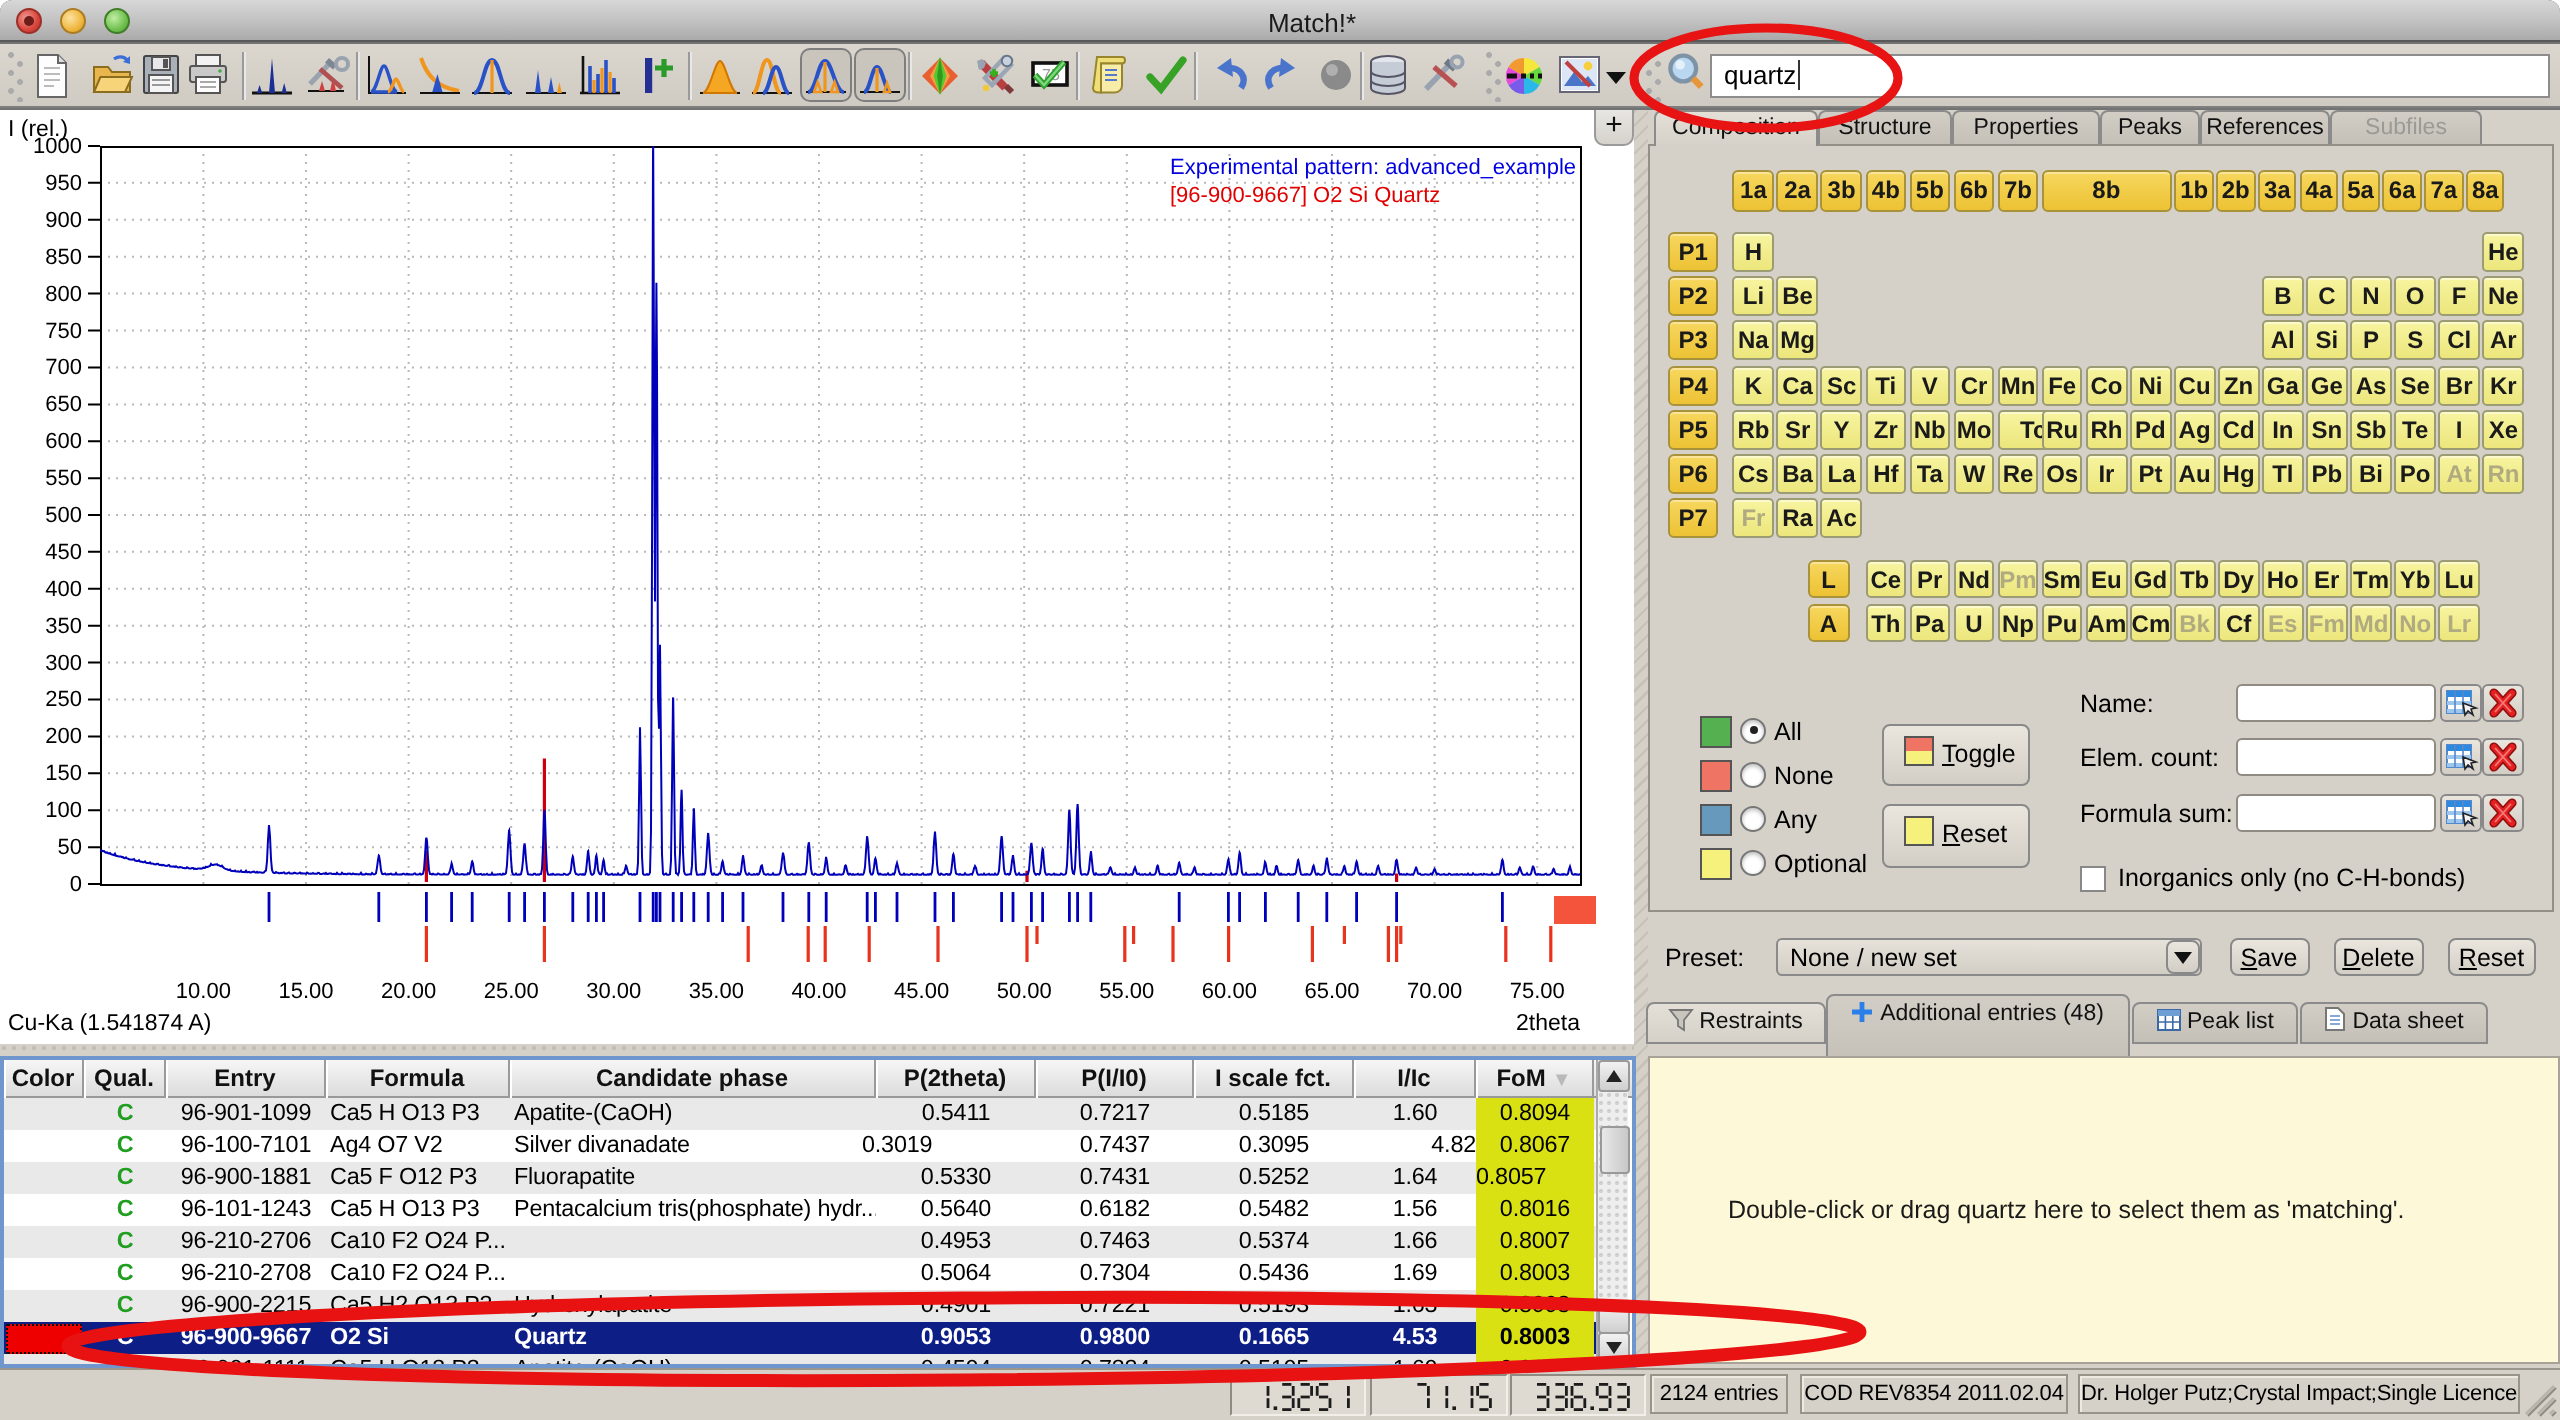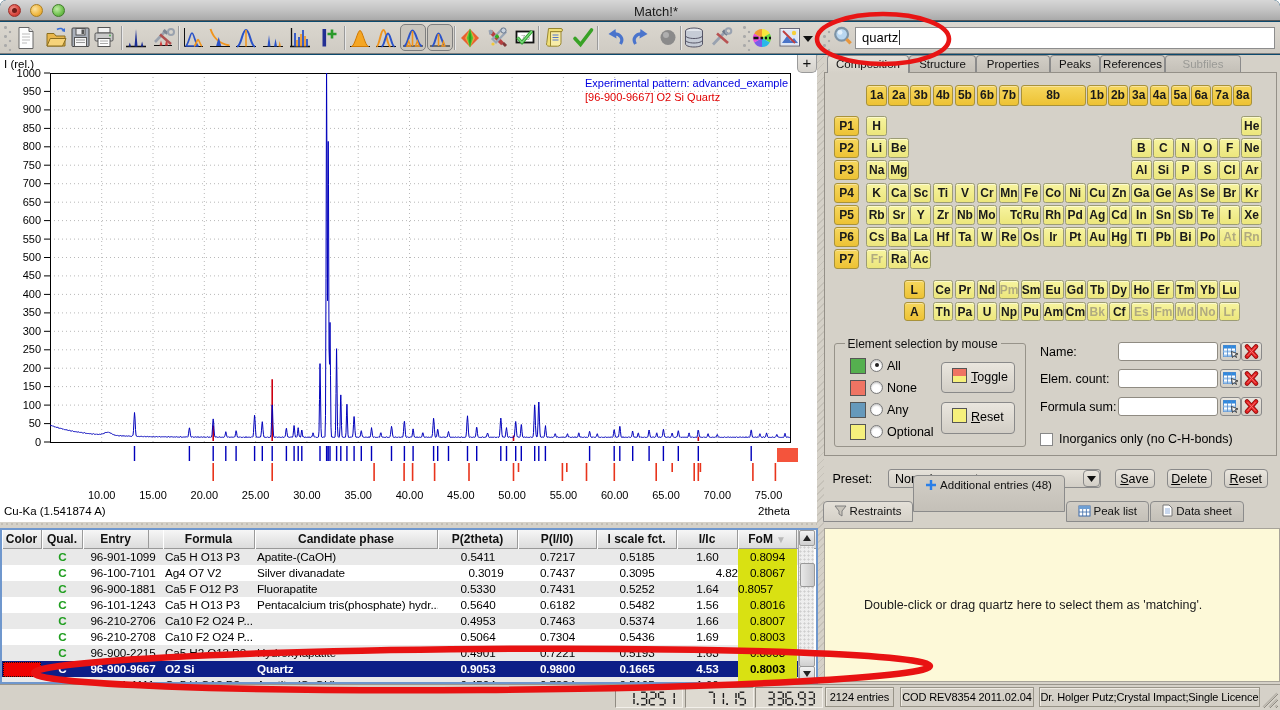--- a/index.html
+++ b/index.html
@@ -1,15 +1,15 @@
 <!DOCTYPE html>
 <html><head><meta charset="utf-8"><style>
 * { margin:0; padding:0; box-sizing:border-box; }
 html,body { width:1280px; height:710px; background:#fff; font-family:"Liberation Sans",sans-serif; overflow:hidden; }
-#win { position:absolute; left:0; top:0; width:1280px; height:710px; background:#0c4a6e; border-radius:6px 6px 0 0; overflow:hidden; }
+#win { position:absolute; left:0; top:0; width:1280px; height:710px; background:#737373; border-radius:6px 6px 0 0; overflow:hidden; }
 #titlebar { position:absolute; left:0; top:0; width:1280px; height:21px;
   background:linear-gradient(#d7d7d7,#c3c3c3 50%,#aaa); border-bottom:1px solid #585858; border-radius:6px 6px 0 0; }
 #titlebar .tl { position:absolute; top:4px; width:13px; height:13px; border-radius:50%; }
 #title { position:absolute; top:3.5px; left:16px; width:100%; text-align:center; font-size:13px; color:#1a1a1a; }
 #toolbar { position:absolute; left:0; top:22px; width:1280px; height:32px;
   background:linear-gradient(#dbd7cf,#cfcbc3); border-bottom:1px solid #7e7e7e; }
 .sep { position:absolute; top:4px; height:24px; width:1px; background:#9a9a9a; box-shadow:1px 0 0 #e8e8e8; }
 .grip { position:absolute; top:3px; height:26px; width:9px;
   background-image:radial-gradient(circle at 2.5px 2.5px, #aaa 1.3px, rgba(0,0,0,0) 1.6px),radial-gradient(circle at 7px 7px, #aaa 1.3px, rgba(0,0,0,0) 1.6px);
   background-size:9px 9px; }
@@ -450,23 +450,20 @@
       <div class="gbtn" style="left:174.6px;top:29.5px;width:20.8px;height:21px">7b</div>
       <div class="gbtn" style="left:196.7px;top:29.5px;width:65.0px;height:21px">8b</div>
       <div class="gbtn" style="left:263.3px;top:29.5px;width:19.6px;height:21px">1b</div>
       <div class="gbtn" style="left:284.1px;top:29.5px;width:19.6px;height:21px">2b</div>
       <div class="gbtn" style="left:304.9px;top:29.5px;width:19.6px;height:21px">3a</div>
       <div class="gbtn" style="left:325.7px;top:29.5px;width:19.6px;height:21px">4a</div>
       <div class="gbtn" style="left:346.5px;top:29.5px;width:19.6px;height:21px">5a</div>
       <div class="gbtn" style="left:367.3px;top:29.5px;width:19.6px;height:21px">6a</div>
       <div class="gbtn" style="left:388.1px;top:29.5px;width:19.6px;height:21px">7a</div>
       <div class="gbtn" style="left:408.9px;top:29.5px;width:19.6px;height:21px">8a</div>
-    <div id="groupbox">
-        <div class="lbl">Element selection by mouse</div>
-      </div>
       <div class="swatch" style="left:25.5px;top:302.5px;background:#55b04f"></div>
       <div class="radio on" style="left:46px;top:303.5px"></div>
       <div class="rlabel" style="left:63px;top:303.5px">All</div>
       <div class="swatch" style="left:25.5px;top:324.5px;background:#ef7463"></div>
       <div class="radio" style="left:46px;top:325.5px"></div>
       <div class="rlabel" style="left:63px;top:325.5px">None</div>
       <div class="swatch" style="left:25.5px;top:346.5px;background:#6699bb"></div>
       <div class="radio" style="left:46px;top:347.5px"></div>
       <div class="rlabel" style="left:63px;top:347.5px">Any</div>
       <div class="swatch" style="left:25.5px;top:368.5px;background:#f6f07c"></div>
@@ -530,41 +527,41 @@
       <div class="flabel" style="left:71px;top:416.5px">None / new set</div>
       <div class="btn" style="left:259px;top:414.5px;width:17px;height:17px"><svg width="15" height="15">
           <path d="M3 5l4.5 6L12 5z" fill="#111"></path>
         </svg></div>
       <div class="btn" style="left:290.5px;top:413.5px;width:40px;height:19.5px;line-height:18px"><span style="text-decoration:underline">S</span>ave</div>
       <div class="btn" style="left:342.5px;top:413.5px;width:45.5px;height:19.5px;line-height:18px"><span style="text-decoration:underline">D</span>elete</div>
       <div class="btn" style="left:400px;top:413.5px;width:43.5px;height:19.5px;line-height:18px"><span style="text-decoration:underline">R</span>eset</div>
     <div class="tab on" style="left:-1.5px;top:446px;width:90px;height:20.5px;line-height:19px;border-bottom:1px solid #8b8b8b;border-radius:4px 4px 0 0"><svg width="13" height="12" style="vertical-align:-2px;margin-right:3px">
           <path d="M1 1h11L8 6v5L5 9V6z" fill="#c9c5bc" stroke="#777" stroke-width="0.9"></path>
         </svg>Restraints</div>
-      <div class="tab" style="left:88.5px;top:420px;width:152px;height:37px;line-height:19px;border-bottom:1px solid #8b8b8b;border-radius:4px 4px 0 0"><svg width="12" height="12" style="vertical-align:-2px;margin-right:3px">
+      <div class="tab" style="left:88.5px;top:442px;width:152px;height:37px;line-height:19px;border-bottom:1px solid #8b8b8b;border-radius:4px 4px 0 0"><svg width="12" height="12" style="vertical-align:-2px;margin-right:3px">
           <path d="M6 1v10M1 6h10" stroke="#2a7fe8" stroke-width="2.4"></path>
         </svg>Additional entries (48)</div>
       <div class="tab" style="left:241.5px;top:446px;width:83.5px;height:20.5px;line-height:19px;border-bottom:1px solid #8b8b8b;border-radius:4px 4px 0 0"><svg width="13" height="12" style="vertical-align:-2px;margin-right:3px">
           <rect x="1" y="1" width="11" height="10" fill="#fff" stroke="#3b69a8"></rect>
           <rect x="1" y="1" width="11" height="3" fill="#6e9fd4"></rect>
           <path d="M1 7h11M4.7 4v7M8.4 4v7" stroke="#3b69a8" stroke-width="0.8"></path>
         </svg>Peak list</div>
       <div class="tab" style="left:326px;top:446px;width:94px;height:20.5px;line-height:19px;border-bottom:1px solid #8b8b8b;border-radius:4px 4px 0 0"><svg width="11" height="13" style="vertical-align:-2px;margin-right:3px">
           <path d="M1 1h6l3 3v8H1z" fill="#fff" stroke="#777"></path>
           <path d="M3 5h5M3 7h5M3 9h5" stroke="#88a8d8" stroke-width="0.9"></path>
         </svg>Data sheet</div>
     <div id="yellowpanel">
         <div>Double-click or drag quartz here to select them as 'matching'.</div>
       </div>
   </div>
   <div id="tablepanel">
     <div class="thead">
         <div class="th" style="left:0px;width:40px">Color</div>
         <div class="th" style="left:40px;width:41px">Qual.</div>
-        <div class="th" style="left:81px;width:66px">Entry</div>
+        <div class="th" style="left:81px;width:80px">Entry</div>
         <div class="th" style="left:161px;width:92px">Formula</div>
         <div class="th" style="left:253px;width:183px">Candidate phase</div>
         <div class="th" style="left:436px;width:80px">P(2theta)</div>
         <div class="th" style="left:516px;width:79px">P(I/I0)</div>
         <div class="th" style="left:595px;width:80px">I scale fct.</div>
         <div class="th" style="left:675px;width:61px">I/Ic</div>
         <div class="th" style="left:736px;width:59px">FoM<span class="sorttri" style="color:#b9b9b9;font-size:10px;margin-left:3px">▼</span></div>
       </div>
       <div class="trow odd" style="top:18.5px">
         <div class="td qual" style="left:40px;width:41px">C</div>
@@ -575,21 +572,21 @@
         <div class="td" style="left:516px;width:79px;text-align:center">0.7217</div>
         <div class="td" style="left:595px;width:80px;text-align:center">0.5185</div>
         <div class="td" style="left:675px;width:61px;text-align:center">1.60</div>
         <div class="td fom" style="left:736px;width:59px;text-align:center">0.8094</div>
       </div>
       <div class="trow" style="top:34.6px">
         <div class="td qual" style="left:40px;width:41px">C</div>
         <div class="td" style="left:81px;width:80px;text-align:center">96-100-7101</div>
         <div class="td" style="left:163px;width:90px">Ag4 O7 V2</div>
         <div class="td" style="left:255px;width:181px">Silver divanadate</div>
-        <div class="td" style="left:444px;width:80px;text-align:center">0.3019</div>
+        <div class="td" style="left:429px;width:80px;text-align:left">0.3019</div>
         <div class="td" style="left:516px;width:79px;text-align:center">0.7437</div>
         <div class="td" style="left:595px;width:80px;text-align:center">0.3095</div>
         <div class="td" style="left:675px;width:61px;text-align:right">4.82</div>
         <div class="td fom" style="left:736px;width:59px;text-align:center">0.8067</div>
       </div>
       <div class="trow odd" style="top:50.6px">
         <div class="td qual" style="left:40px;width:41px">C</div>
         <div class="td" style="left:81px;width:80px;text-align:center">96-900-1881</div>
         <div class="td" style="left:163px;width:90px">Ca5 F O12 P3</div>
         <div class="td" style="left:255px;width:181px">Fluorapatite</div>

